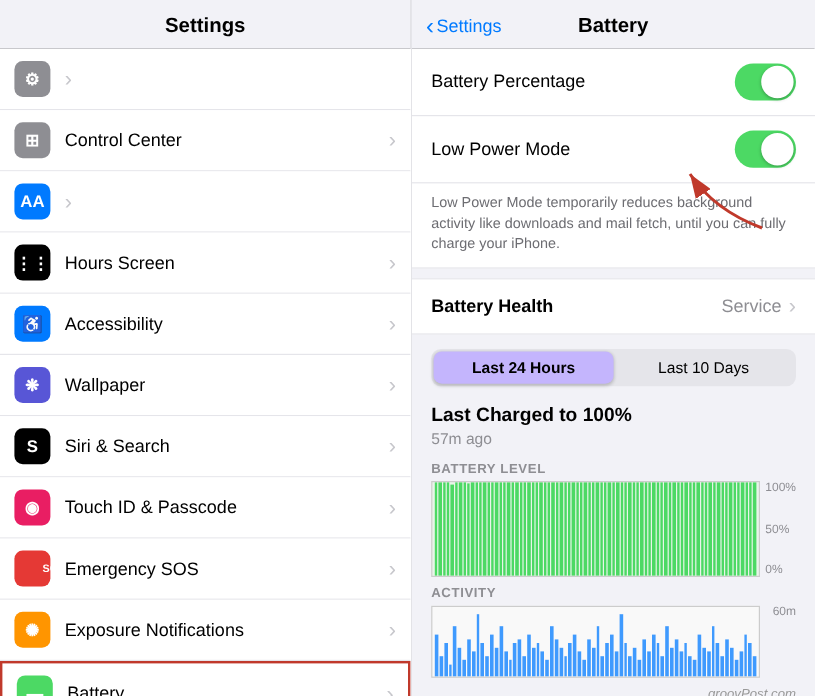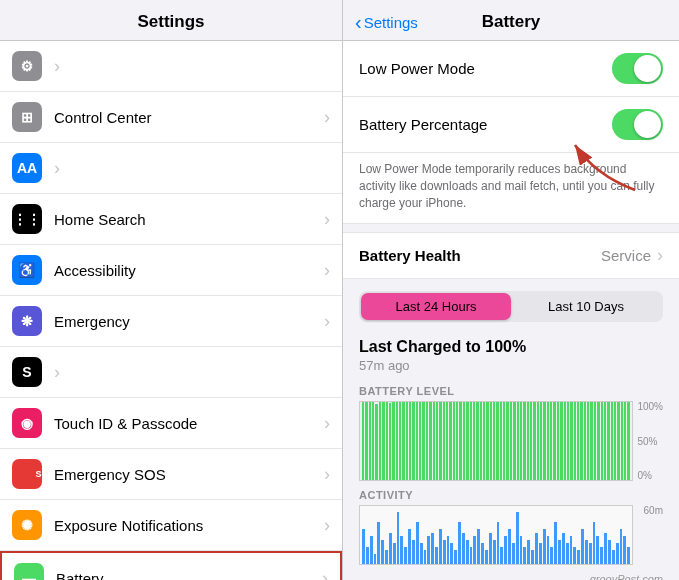--- a/index.html
+++ b/index.html
@@ -32,21 +32,21 @@
     .toggle .knob { width: 27px; height: 27px; background: #fff; border-radius: 50%; position: absolute; top: 2px; right: 2px; box-shadow: 0 1px 3px rgba(0,0,0,0.3); }
     .toggle-note { padding: 8px 16px 12px; font-size: 12px; color: #6d6d72; line-height: 1.4; }
     .battery-health-row { background: #fff; display: flex; align-items: center; padding: 12px 16px; border-top: 1px solid #e5e5ea; border-bottom: 1px solid #e5e5ea; }
     .battery-health-label { flex: 1; font-size: 15px; font-weight: 600; color: #000; }
     .battery-health-value { font-size: 15px; color: #8e8e93; margin-right: 6px; }
     .battery-health-chevron { color: #c7c7cc; font-size: 18px; }
 
     
     .time-tabs { display: flex; margin: 12px 16px; background: #e5e5ea; border-radius: 8px; padding: 2px; }
     .time-tab { flex: 1; text-align: center; padding: 6px; font-size: 13px; border-radius: 7px; cursor: pointer; }
-    .time-tab.active { background: #ec4899; font-weight: 400; box-shadow: 0 1px 3px rgba(0,0,0,0.2); }
+    .time-tab.active { background: #c4b5fd; font-weight: 700; box-shadow: 0 1px 3px rgba(0,0,0,0.2); }
 
     
     .last-charged { padding: 4px 16px 4px; }
     .last-charged h3 { font-size: 16px; font-weight: 700; color: #000; }
     .last-charged p { font-size: 13px; color: #8e8e93; margin-top: 2px; }
 
     
     .chart-section { padding: 8px 16px 0; }
     .chart-title { font-size: 11px; color: #8e8e93; font-weight: 600; letter-spacing: 0.5px; margin-bottom: 4px; }
     .chart-wrapper { position: relative; height: 80px; }
@@ -92,41 +92,42 @@
       <div class="settings-item">
         <div class="icon-wrap" style="background: rgb(0, 122, 255);">
           <span class="icon-text">AA</span>
         </div>
         <span class="chevron-right"></span>
       </div>
       <div class="settings-item">
         <div class="icon-wrap" style="background: rgb(0, 0, 0);">
           <span class="icon-text">⋮⋮</span>
         </div>
-        <span class="item-label">Home Search</span>
+        <span class="item-label">Hours Screen</span>
         <span class="chevron-right"></span>
       </div>
       <div class="settings-item">
         <div class="icon-wrap" style="background: rgb(0, 122, 255);">
           <span class="icon-text">♿</span>
         </div>
         <span class="item-label">Accessibility</span>
         <span class="chevron-right"></span>
       </div>
       <div class="settings-item">
         <div class="icon-wrap" style="background: rgb(88, 86, 214);">
           <span class="icon-text">❋</span>
         </div>
-        <span class="item-label">Emergency</span>
+        <span class="item-label">Wallpaper</span>
         <span class="chevron-right"></span>
       </div>
       <div class="settings-item">
         <div class="icon-wrap" style="background: rgb(0, 0, 0);">
           <span class="icon-text">S</span>
         </div>
+        <span class="item-label">Siri &amp; Search</span>
         <span class="chevron-right"></span>
       </div>
       <div class="settings-item">
         <div class="icon-wrap" style="background: rgb(233, 30, 99);">
           <span class="icon-text">◉</span>
         </div>
         <span class="item-label">Touch ID &amp; Passcode</span>
         <span class="chevron-right"></span>
       </div>
       <div class="settings-item">
@@ -159,28 +160,28 @@
       <span class="chevron-left">‹</span>
       <span>Settings</span>
     </div>
     <h1>Battery</h1>
   </div>
 
   <div class="right-content">
 
     <div class="toggle-section">
       <div class="toggle-row">
+        <span class="toggle-label">Battery Percentage</span>
+        <div class="toggle">
+          <div class="knob"></div>
+        </div>
+      </div>
+      <div class="toggle-row">
         <span class="toggle-label">Low Power Mode</span>
         <div class="toggle" style="position:relative;">
-          <div class="knob"></div>
-        </div>
-      </div>
-      <div class="toggle-row">
-        <span class="toggle-label">Battery Percentage</span>
-        <div class="toggle">
           <div class="knob"></div>
         </div>
       </div>
       <div class="toggle-note">Low Power Mode temporarily reduces background activity like downloads and mail fetch, until you can fully charge your iPhone.</div>
     </div>
 
     <div style="margin-top:8px;">
       <div class="battery-health-row">
         <span class="battery-health-label">Battery Health</span>
         <span class="battery-health-value">Service</span>

